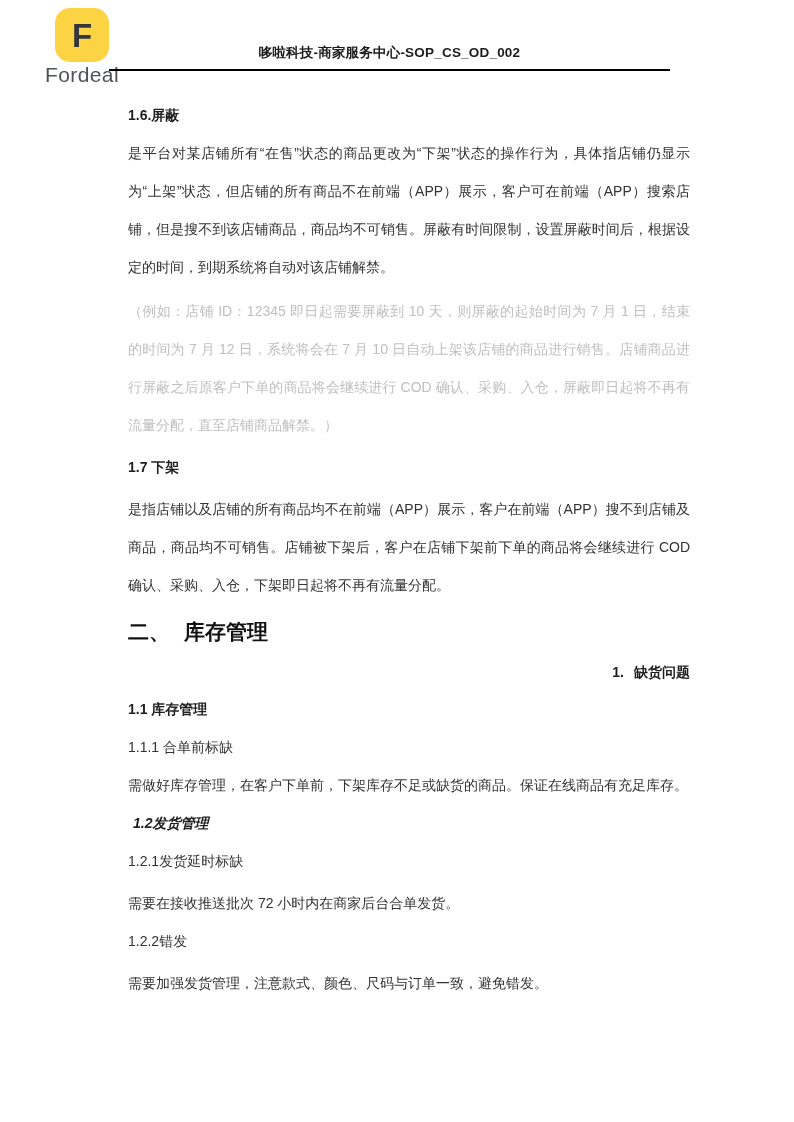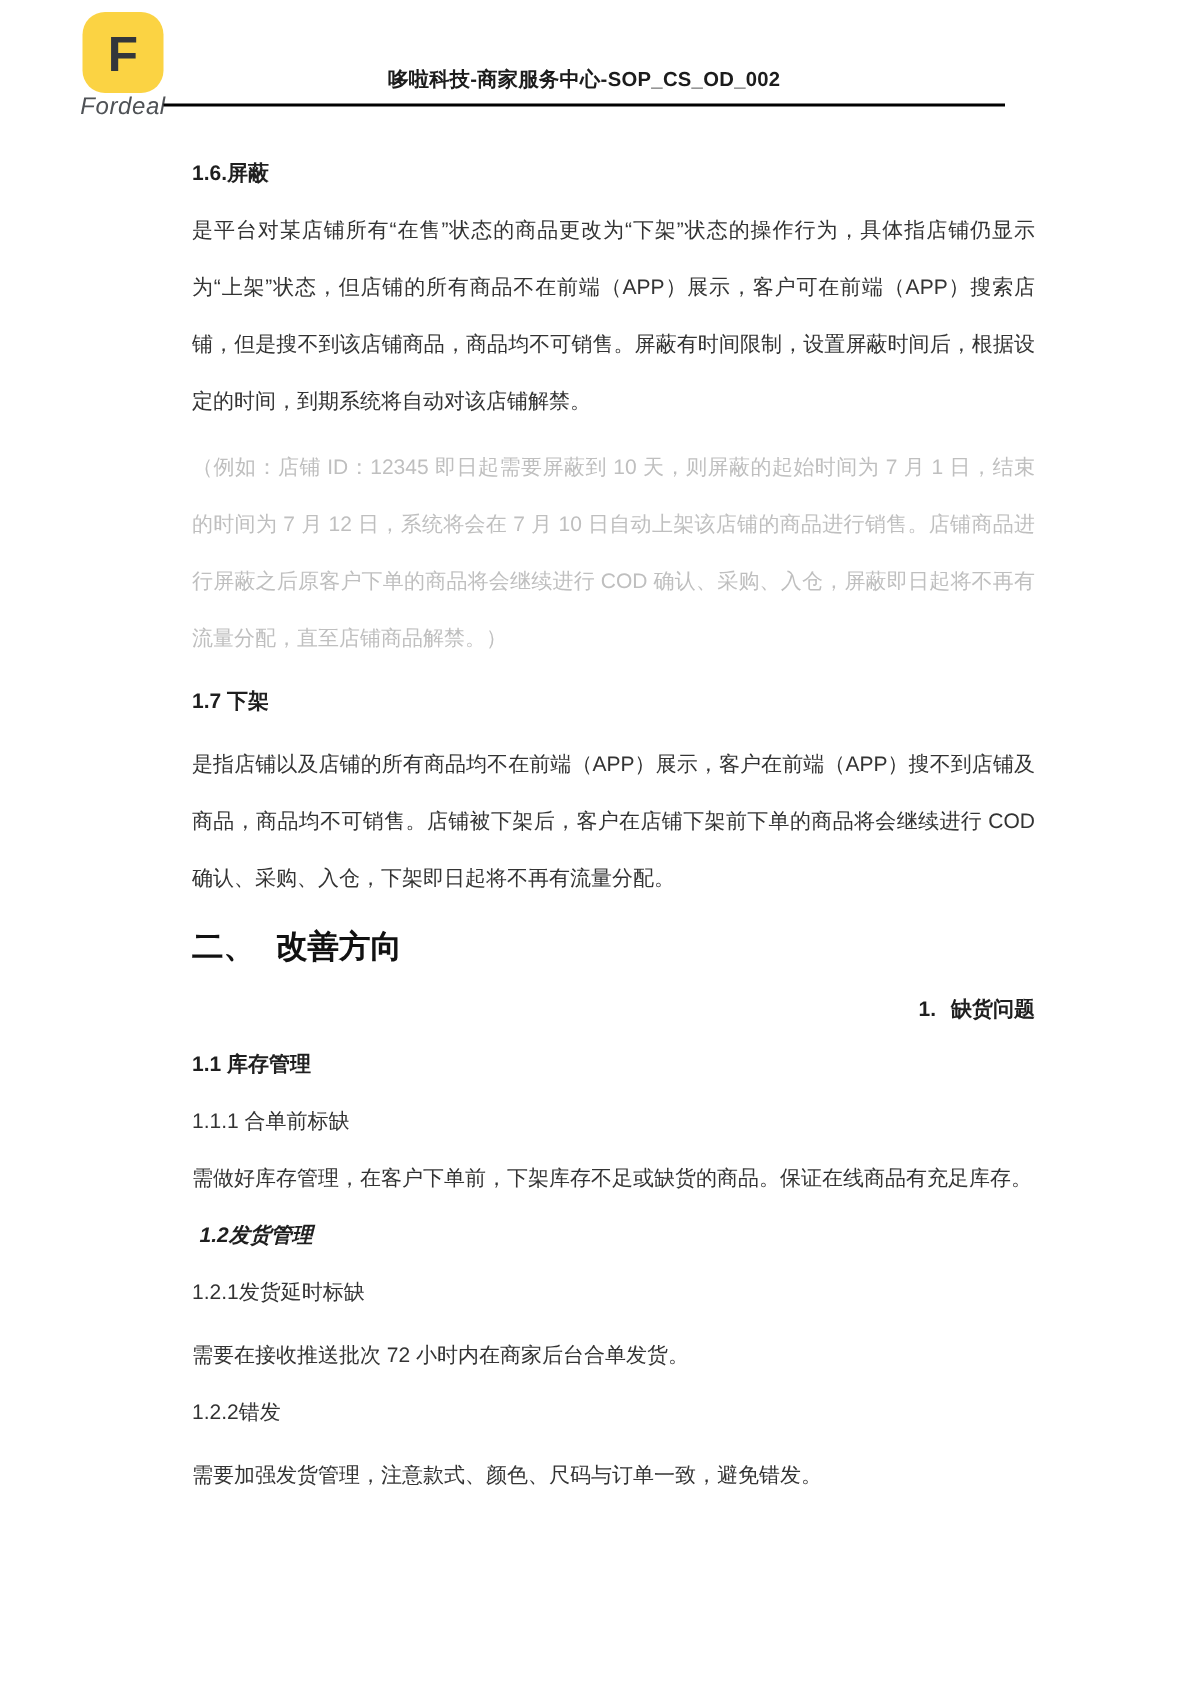--- a/index.html
+++ b/index.html
@@ -27,23 +27,22 @@
     border-radius: 15px;
     display: flex; align-items: center; justify-content: center;
   }
   .logo-letter {
     font-size: 33px; font-weight: 700; color: #33363B;
     line-height: 1;
     font-family: "Liberation Sans", "DejaVu Sans", sans-serif;
   }
   .brand-name {
     margin-top: 1px;
-    font-size: 16px; color: #4F5256;
+    font-size: 21px; color: #4F5256;
     letter-spacing: 0.4px;
-    font-style: italic;
   }
   
   .header {
     position: absolute; left: 109px; top: 44px;
     width: 561px;
     text-align: center;
   }
   .header-title {
     font-size: 13.5px; font-weight: 700; color: #1c1c1c;
     letter-spacing: 0.2px;
@@ -97,21 +96,21 @@
   <div class="content">
 
     <p class="line bold">1.6.屏蔽</p>
     <p class="para">是平台对某店铺所有“在售”状态的商品更改为“下架”状态的操作行为，具体指店铺仍显示为“上架”状态，但店铺的所有商品不在前端（APP）展示，客户可在前端（APP）搜索店铺，但是搜不到该店铺商品，商品均不可销售。屏蔽有时间限制，设置屏蔽时间后，根据设定的时间，到期系统将自动对该店铺解禁。</p>
     <p class="para gray">（例如：店铺 ID：12345 即日起需要屏蔽到 10 天，则屏蔽的起始时间为 7 月 1 日，结束的时间为 7 月 12 日，系统将会在 7 月 10 日自动上架该店铺的商品进行销售。店铺商品进行屏蔽之后原客户下单的商品将会继续进行 COD 确认、采购、入仓，屏蔽即日起将不再有流量分配，直至店铺商品解禁。）</p>
 
     <p class="line bold mt4">1.7 下架</p>
     <p class="para mt4">是指店铺以及店铺的所有商品均不在前端（APP）展示，客户在前端（APP）搜不到店铺及商品，商品均不可销售。店铺被下架后，客户在店铺下架前下单的商品将会继续进行 COD 确认、采购、入仓，下架即日起将不再有流量分配。</p>
 
     <p class="chapter">
-      <span class="num">二、</span><span>改善方向</span>
+      <span class="num">二、</span><span>库存管理</span>
     </p>
 
     <p class="line bold numbered subnum">
       <span class="num">1.</span><span>缺货问题</span>
     </p>
 
     <p class="line bold">1.1 库存管理</p>
     <p class="line">1.1.1 合单前标缺</p>
     <p class="para">需做好库存管理，在客户下单前，下架库存不足或缺货的商品。保证在线商品有充足库存。</p>
 

